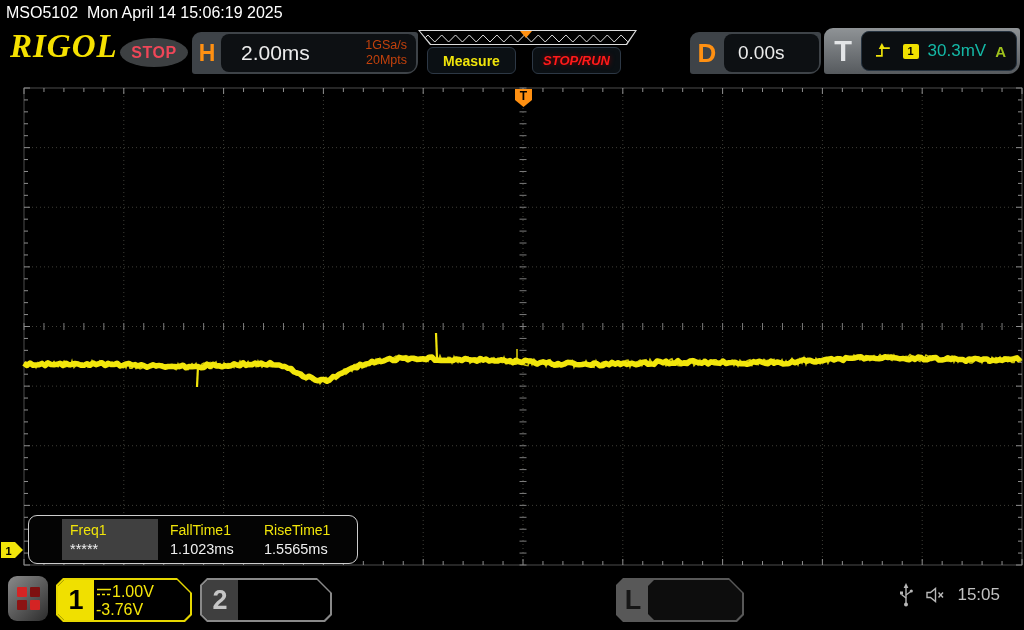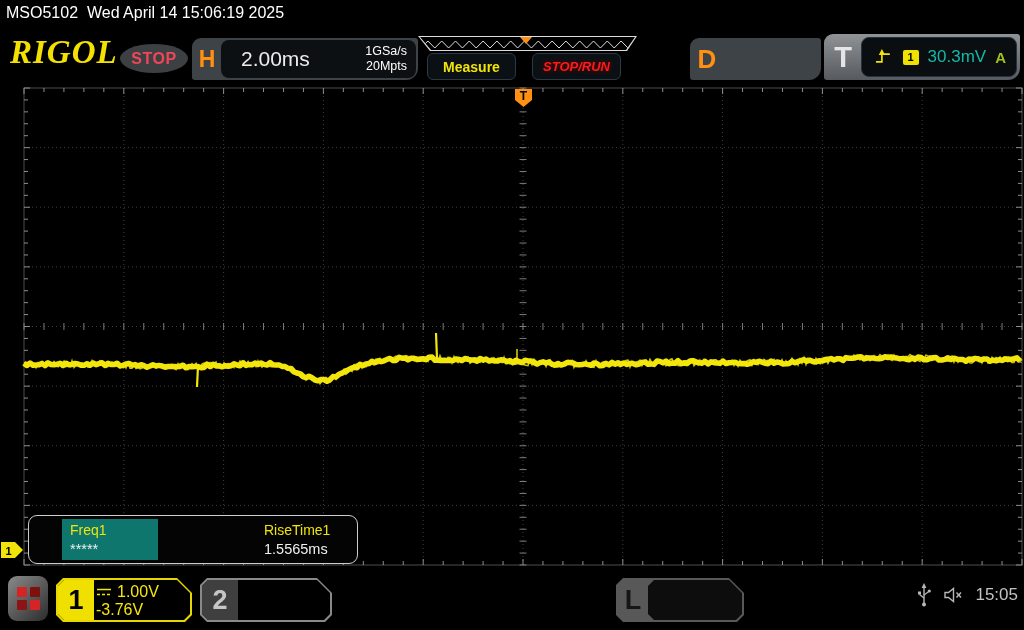--- a/index.html
+++ b/index.html
@@ -2,37 +2,37 @@
 <html><head>
 <meta charset="utf-8">
 <style>
   html,body{margin:0;padding:0;background:#000;}
   body{width:1024px;height:630px;position:relative;overflow:hidden;
        font-family:"Liberation Sans",sans-serif;-webkit-font-smoothing:antialiased;}
 
   .title{position:absolute;left:6px;top:4px;color:#fff;font-size:16px;white-space:pre;}
 
   
-  .header{position:absolute;left:0;top:30px;width:808px;height:54px;background:#000;}
+  .header{position:absolute;left:0;top:24px;width:808px;height:54px;background:#000;}
   .logo{position:absolute;left:10px;top:4px;color:#f5e100;font-family:"Liberation Serif",serif;
         font-weight:bold;font-size:33px;letter-spacing:1px;font-style:italic;}
   .stopbadge{position:absolute;left:120px;top:14px;width:68px;height:29px;background:#3d4042;
              border-radius:50%;display:flex;align-items:center;justify-content:center;
              color:#ef4658;font-weight:bold;font-size:16px;letter-spacing:.5px;}
 
   .tab{position:absolute;border-radius:9px 3px 12px 3px;}
   .tabletter{position:absolute;top:0;bottom:0;display:flex;align-items:center;justify-content:center;font-weight:bold;}
   .tabinner{position:absolute;top:2px;right:2px;bottom:2px;background:#0d1013;border-radius:8px;
             display:flex;align-items:center;}
 
   .hblock{left:192px;top:8px;width:226px;height:42px;background:#3e4348;}
   .hblock .tabletter{left:0;width:30px;color:#ff9012;font-size:23px;}
   .hblock .tabinner{left:29px;}
   .timebase{color:#ececec;font-size:21px;margin-left:20px;}
-  .rate{margin-left:auto;margin-right:9px;text-align:right;color:#ffffff;font-size:12.5px;line-height:15px;}
+  .rate{margin-left:auto;margin-right:9px;text-align:right;color:#c2410c;font-size:12.5px;line-height:15px;}
 
   .overview{position:absolute;left:418px;top:6px;width:219px;height:15px;background:#dcdcdc;
             clip-path:polygon(0 0,100% 0,calc(100% - 10px) 100%,12px 100%);}
   .ovinner{position:absolute;inset:1px;background:#000;
            clip-path:polygon(1px 0,calc(100% - 1px) 0,calc(100% - 10px) 100%,12px 100%);}
   .ovtri{position:absolute;left:101px;top:0;width:0;height:0;border-left:6px solid transparent;
          border-right:6px solid transparent;border-top:7px solid #ff9012;}
 
   .hbtn{position:absolute;top:23px;width:89px;height:27px;background:#0b1014;border:1px solid #2d3845;
         border-radius:6px;font-weight:bold;font-family:"Liberation Sans",sans-serif;cursor:pointer;
@@ -53,64 +53,64 @@
   .tlevel{color:#14b8a6;font-size:17px;}
   .tmode{color:#9fc21c;font-size:15px;font-weight:bold;margin-left:auto;margin-right:10px;}
 
   
   #scope{position:absolute;left:0;top:0;}
 
   
   .measpanel{position:absolute;left:28px;top:515px;width:328px;height:47px;background:#040404;
              border:1.5px solid #cdcdcd;border-radius:9px;}
   .mcell{position:absolute;top:3px;bottom:3px;}
-  .mc0{left:33px;width:96px;background:#0f766e;}
+  .mc0{left:33px;width:96px;background:#404040;}
   .mc1{left:133px;width:92px;}
   .mc2{left:227px;width:96px;}
   .mname{color:#f0e40a;font-size:14px;margin:3px 0 0 8px;}
   .mval{color:#efefef;font-size:14.5px;margin:3px 0 0 8px;}
 
   
   .bottombar{position:absolute;left:0;top:570px;width:1024px;height:60px;background:#000;}
   .gridbtn{position:absolute;left:8px;top:6px;width:40px;height:45px;border-radius:9px;
            background:linear-gradient(135deg,#8a8a8a,#2c2c2c);display:flex;align-items:center;justify-content:center;}
   .sqwrap{display:grid;grid-template-columns:10px 10px;grid-template-rows:10px 10px;gap:3px;}
   .sq{border-radius:1px;}
 
   .chwrap{position:absolute;top:8px;height:44px;
           clip-path:polygon(7px 0,calc(100% - 15px) 0,100% 15px,100% calc(100% - 7px),calc(100% - 7px) 100%,7px 100%,0 calc(100% - 7px),0 7px);}
   .chinner{position:absolute;inset:2px;background:#000;
            clip-path:polygon(6px 0,calc(100% - 13px) 0,100% 13px,100% calc(100% - 6px),calc(100% - 6px) 100%,6px 100%,0 calc(100% - 6px),0 6px);}
   .chnum{position:absolute;left:0;top:0;bottom:0;width:36px;display:flex;align-items:center;justify-content:center;
          font-size:27px;font-weight:bold;}
   .chvals{position:absolute;left:38px;right:6px;top:0;bottom:0;font-size:16px;}
-  .chrow1{display:flex;align-items:center;gap:5px;margin-top:3px;}
+  .chrow1{display:flex;align-items:center;margin-top:3px;}
   .chrow2{text-align:left;margin-top:0px;}
 
   .ch1wrap{left:56px;width:136px;background:#e6d700;}
   .ch1wrap .chnum{background:#f0e000;color:#000;}
   .ch1wrap .chvals{color:#f5e60a;}
   .ch2wrap{left:200px;width:132px;background:#898989;}
   .ch2wrap .chnum{background:#3f3f3f;color:#c6c6c6;}
   .ch2wrap .chvals{color:#b2b2b2;}
 
   .lwrap{left:616px;width:128px;background:#585858;}
   .lwrap .chinner{background:#0d0d0d;left:32px;}
   .lletter{position:absolute;left:0;top:0;bottom:0;width:34px;display:flex;align-items:center;justify-content:center;
            color:#161616;font-size:27px;font-weight:bold;}
   .ldigits{position:absolute;left:44px;top:5px;color:#b8b8b8;font-size:12px;line-height:17px;white-space:pre;}
   .lrow1{letter-spacing:2.5px;}
 
-  .sysicons{position:absolute;right:2px;top:12px;display:flex;align-items:center;gap:10px;}
+  .sysicons{position:absolute;right:20px;top:12px;display:flex;align-items:center;gap:10px;}
   .clock{color:#c2c2c2;font-size:17px;margin-right:4px;}
 </style>
 </head>
 <body>
 
-<div class="title">MSO5102  Wed April 14 15:06:19 2025</div>
+<div class="title">MSO5102  Mon April 14 15:06:19 2025</div>
 
 <div class="header">
   <div class="logo">RIGOL</div>
   <div class="stopbadge">STOP</div>
 
   <div class="tab hblock">
     <span class="tabletter">H</span>
     <div class="tabinner">
       <span class="timebase">2.00ms</span>
       <div class="rate">
@@ -127,20 +127,23 @@
         </svg>
       <div class="ovtri"></div>
     </div>
   </div>
 
   <button class="hbtn measure">Measure</button>
   <button class="hbtn runstop">STOP/RUN</button>
 
   <div class="tab dblock">
     <span class="tabletter">D</span>
+    <div class="tabinner">
+      <span class="dval">0.00s</span>
+    </div>
   </div>
 
   <div class="tab tblock">
     <span class="tabletter">T</span>
     <div class="tabinner">
       <svg width="20" height="18" viewBox="0 0 20 18">
         <path d="M2 14 h6 v-8 h8" stroke="#f0e40a" fill="none" stroke-width="1.7"></path>
         <polygon points="8,1 4.8,7 11.2,7" fill="#f0e40a"></polygon>
       </svg>
       <span class="tchan">1</span>
@@ -461,20 +464,24 @@
       <polygon points="1,542 15,542 23,550 15,558 1,558" fill="#f0e40a"></polygon>
       <text x="8.5" y="554.5" text-anchor="middle" fill="#000" font-size="11" font-weight="bold" font-family="Liberation Sans, sans-serif">1</text>
     </g>
   </svg>
 
 <div class="measpanel">
   <div class="mcell mc0">
     <div class="mname">Freq1</div>
     <div class="mval">*****</div>
   </div>
+  <div class="mcell mc1">
+    <div class="mname">FallTime1</div>
+    <div class="mval">1.1023ms</div>
+  </div>
   <div class="mcell mc2">
     <div class="mname">RiseTime1</div>
     <div class="mval">1.5565ms</div>
   </div>
 </div>
 
 <div class="bottombar">
   <div class="gridbtn">
     <div class="sqwrap">
       <div class="sq" style="background:#d42424"></div>

